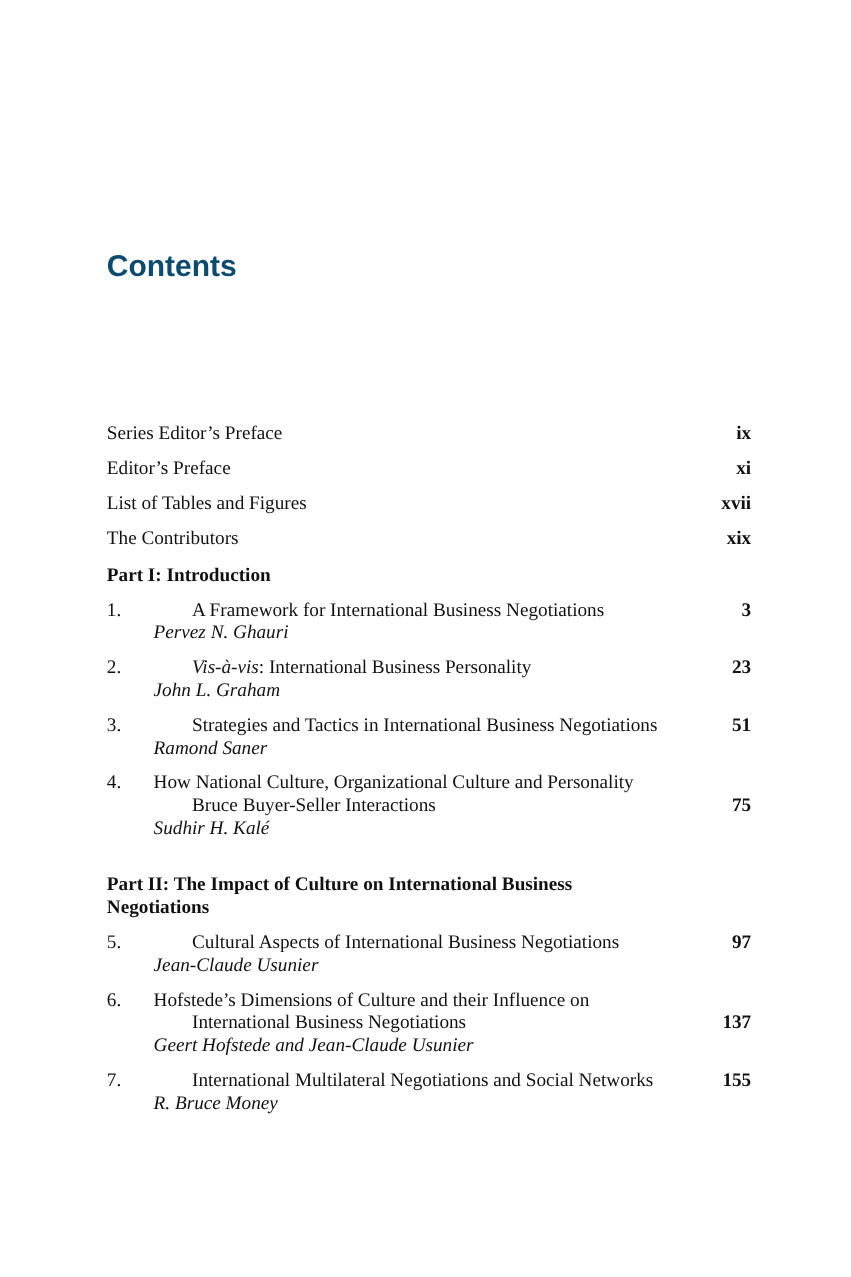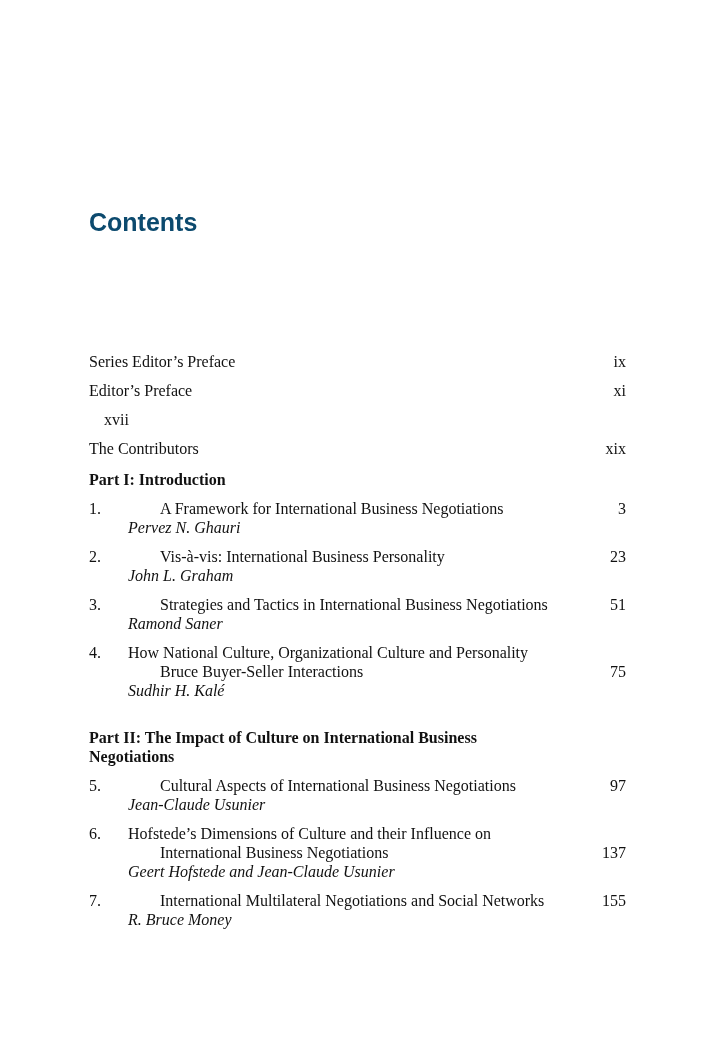--- a/index.html
+++ b/index.html
@@ -8,46 +8,47 @@
       position: absolute; left: 89px; top: 208px;
       font-family: "Liberation Sans", sans-serif; font-weight: bold; font-size: 25px; color: #0c4a6e;
       margin: 0;
     }
     .toc {
       position: absolute; left: 89px; top: 352px; width: 537px;
       font-family: "Liberation Serif", serif; font-size: 16px; line-height: 19px; color: #111;
     }
     .row { display: flex; justify-content: space-between; align-items: flex-end; }
     .front { height: 19px; margin-bottom: 10px; gap: 35px; }
-    .page { text-align: right; min-width: 40px; }
+    .page { text-align: right; min-width: 40px; font-weight: bold; }
     .part { font-weight: bold; margin-bottom: 10px; margin-top: 12px; }
     .part.p2 { margin-top: 28px; }
     .chapter { display: flex; margin-bottom: 10px; }
     .num { width: 39px; flex: none; }
     .body { flex: 1; }
     .title-line { display: flex; justify-content: space-between; align-items: flex-end; margin-left: 32px; }
     .author { font-style: italic; }
-    .it { }
+    .it { font-style: italic; }
   </style>
 </head>
 <body>
 
 <h1 class="heading">Contents</h1>
 
 <div class="toc">
 
   <div class="row front">
     <span>Series Editor’s Preface</span>
     <span class="page">ix</span>
   </div>
   <div class="row front">
     <span>Editor’s Preface</span>
     <span class="page">xi</span>
   </div>
   <div class="row front">
+    <span>List of Tables and Figures</span>
     <span class="page">xvii</span>
   </div>
   <div class="row front" style="margin-bottom:4px;">
     <span>The Contributors</span>
     <span class="page">xix</span>
   </div>
 
   <div class="part">Part I: Introduction</div>
 
   <div class="chapter">

